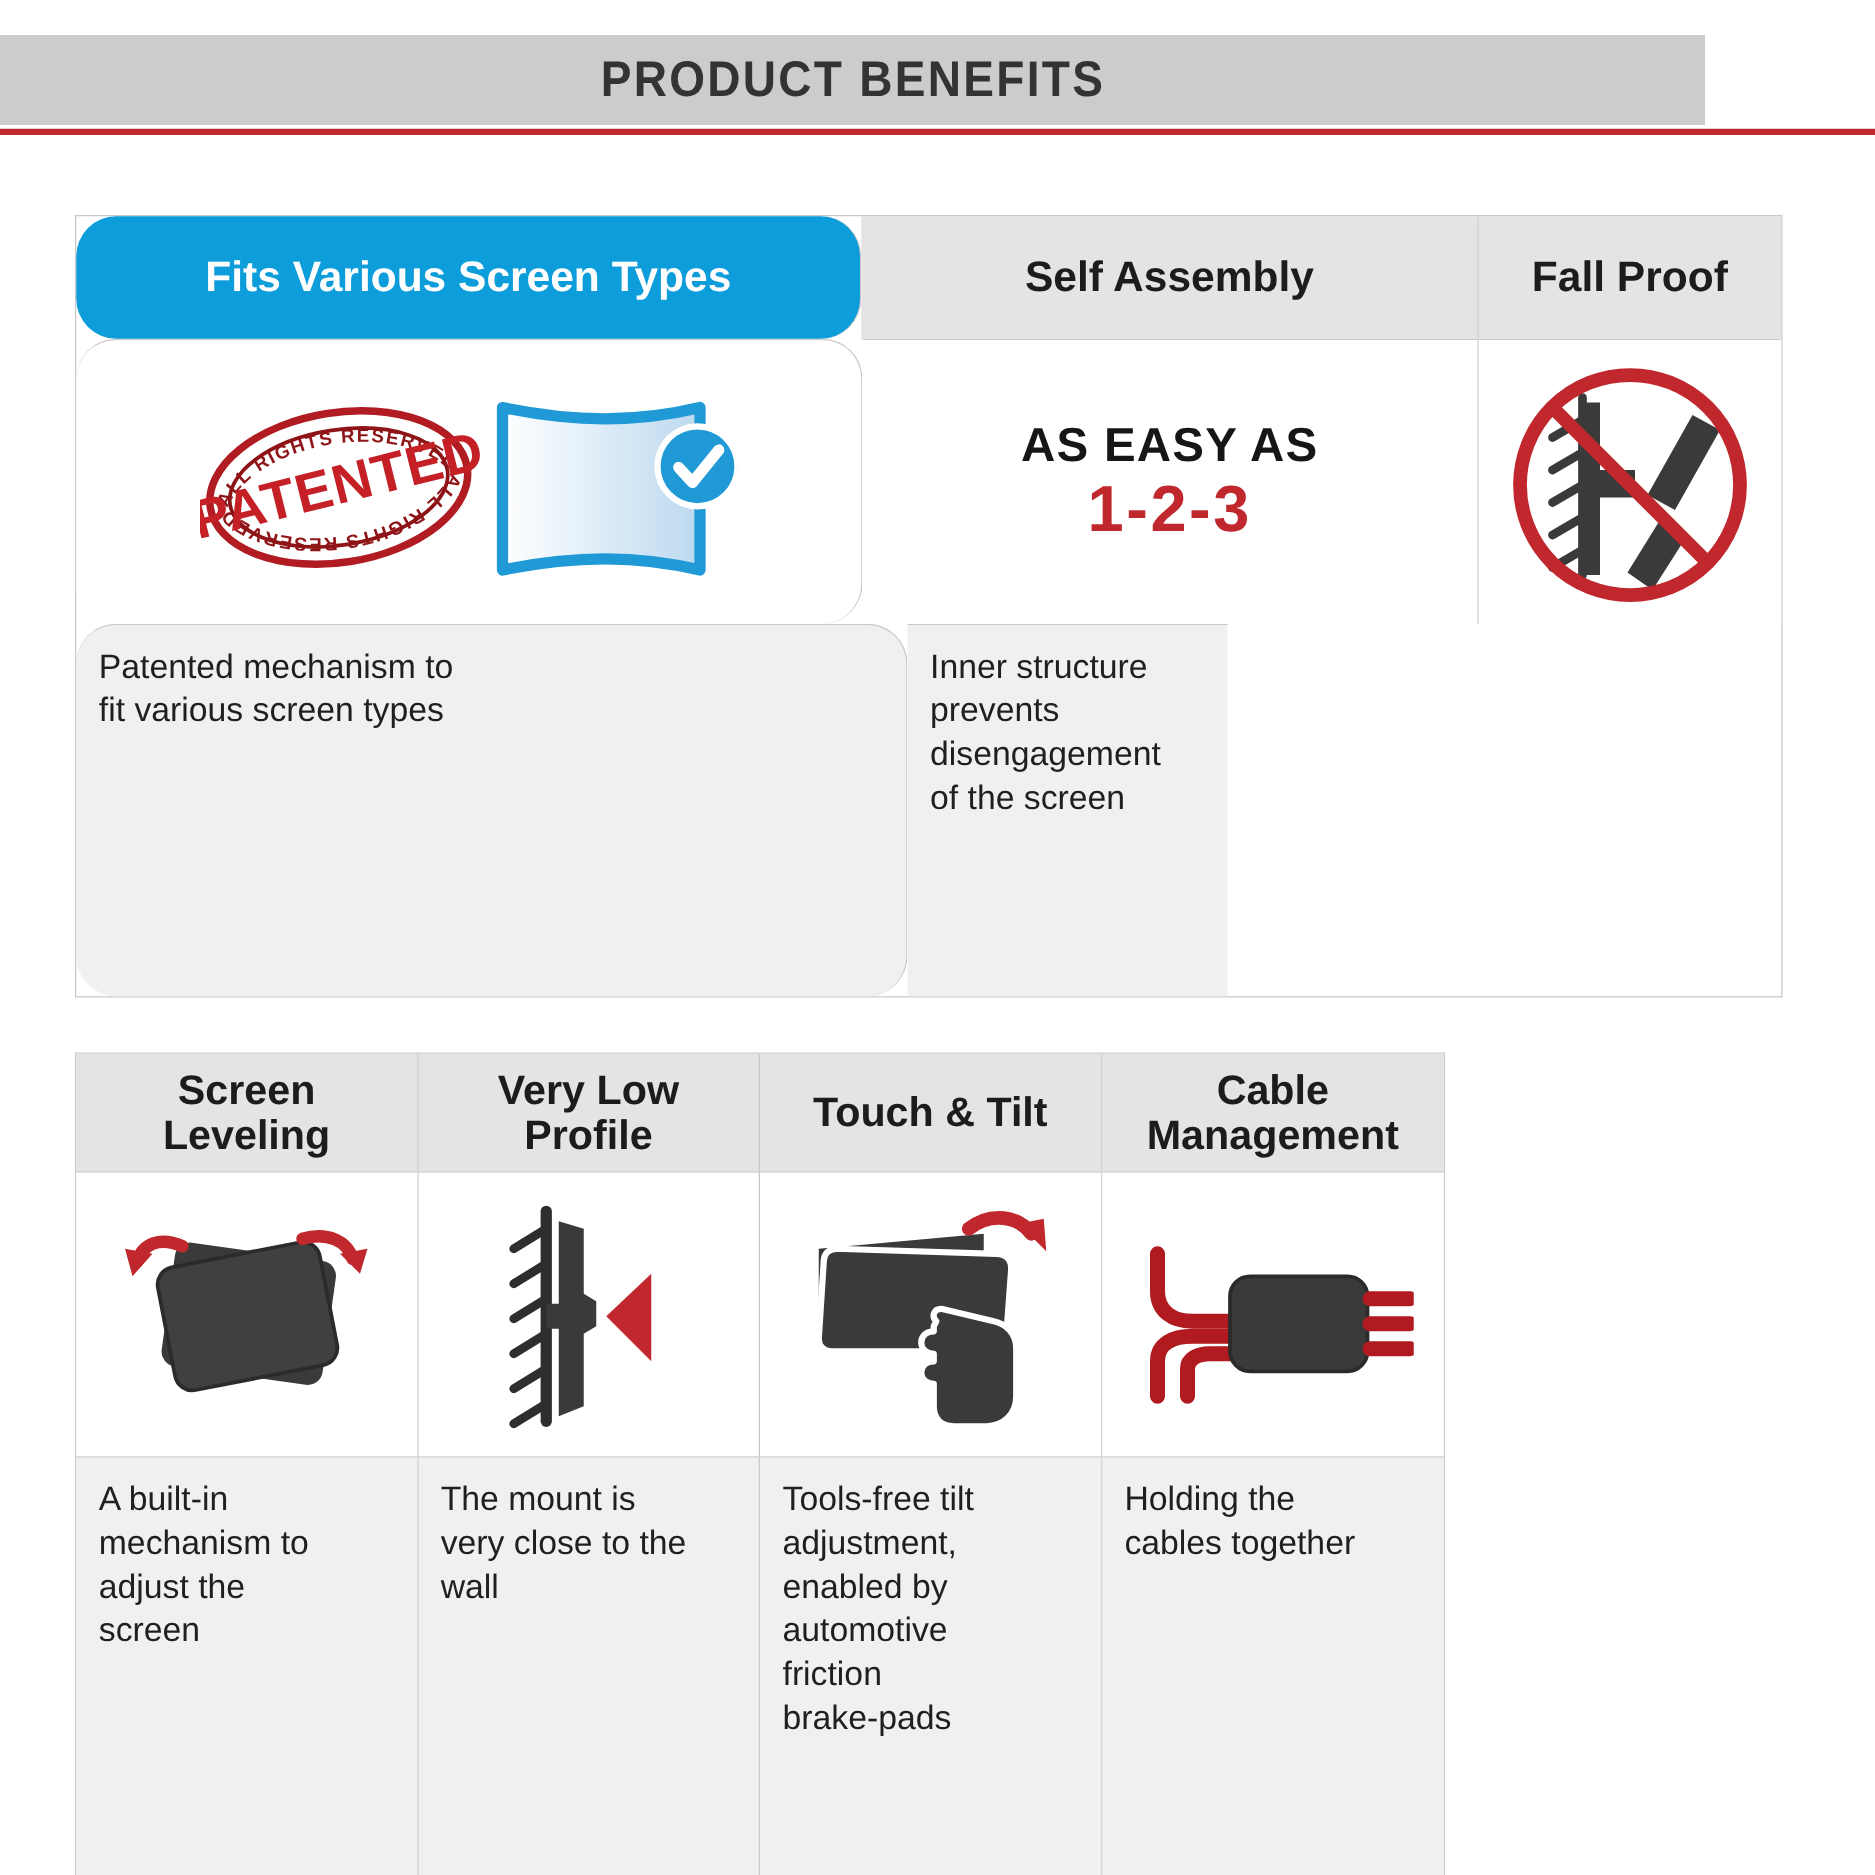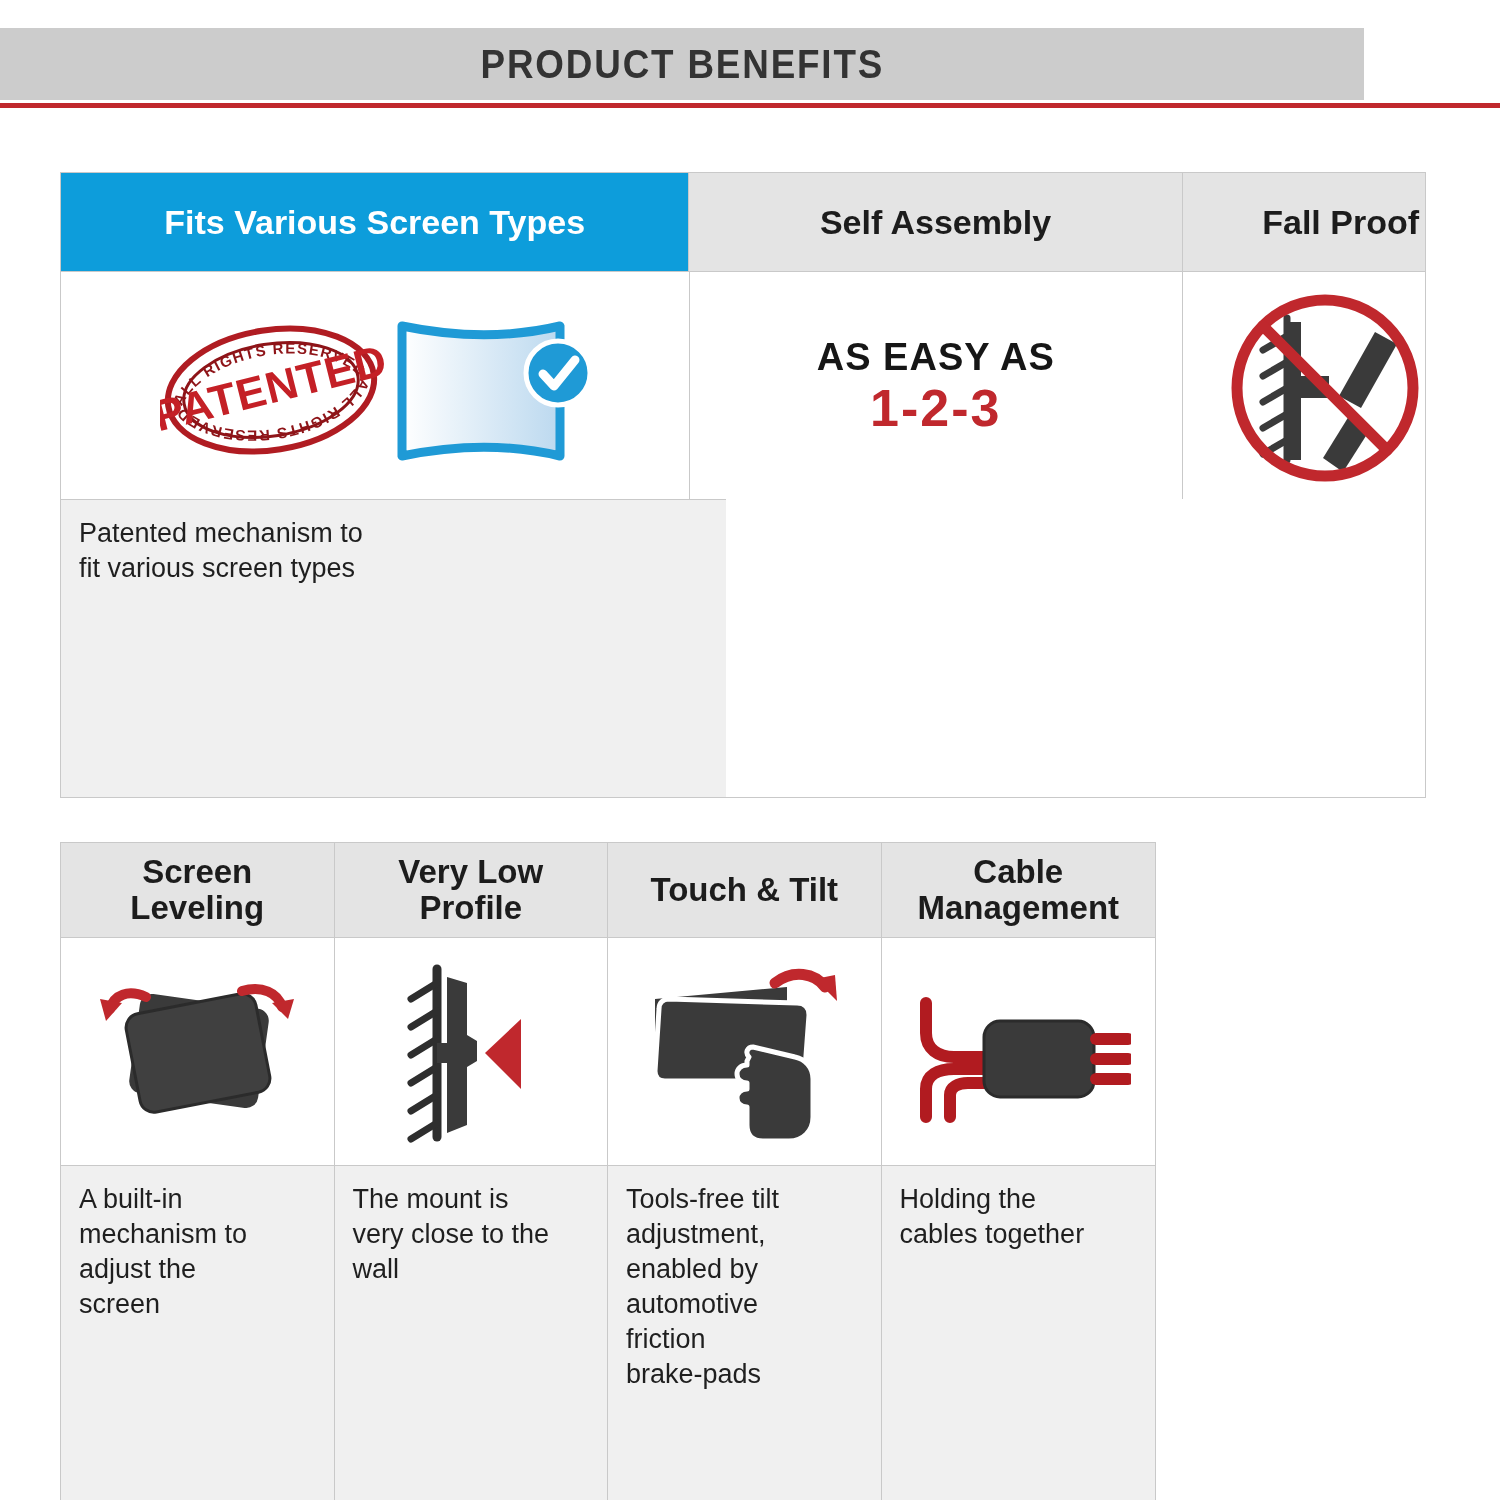--- a/index.html
+++ b/index.html
@@ -85,23 +85,23 @@
     color: #1f1f1f;
     white-space: pre-line;
   }
   .desc-cell:last-child { border-right: none; }
 
   
   #table1 { left: 60px; top: 172px; width: 1366px; }
   #table1 .hdr-cell { height: 98px; font-size: 34px; }
   #table1 .icon-cell { height: 228px; }
   #table1 .desc-cell { height: 298px; }
-  .t1-c1 { width: 665px; }
+  .t1-c1 { width: 665px; border-radius: 32px; }
   .t1-c2 { width: 522px; }
-  .t1-c3 { width: 256px; justify-content: flex-end; }
+  .t1-c3 { width: 256px; }
 
   
   #table2 { left: 60px; top: 842px; width: 1096px; border-bottom: none; }
   #table2 .hdr-cell { height: 94px; font-size: 33px; }
   #table2 .icon-cell { height: 228px; }
   #table2 .desc-cell { height: 342px; font-size: 27px; }
   .t2-c { width: 274px; }
 
   
   .easy-wrap { text-align: center; line-height: 1; }
@@ -199,20 +199,24 @@
 
         <circle cx="100" cy="100" r="88" fill="none" stroke="#c0282d" stroke-width="11"></circle>
         <line x1="38" y1="38" x2="162" y2="162" stroke="#c0282d" stroke-width="11" stroke-linecap="round"></line>
       </svg>
     </div>
   </div>
 
   <div class="row">
     <div class="desc-cell t1-c1">Patented mechanism to
 fit various screen types</div>
+    <div class="desc-cell t1-c3">Inner structure
+prevents
+disengagement
+of the screen</div>
   </div>
 </div>
 
 <div class="tbl" id="table2">
 
   <div class="row">
     <div class="hdr-cell t2-c">
       <span style="white-space:pre-line">Screen
 Leveling</span>
     </div>

